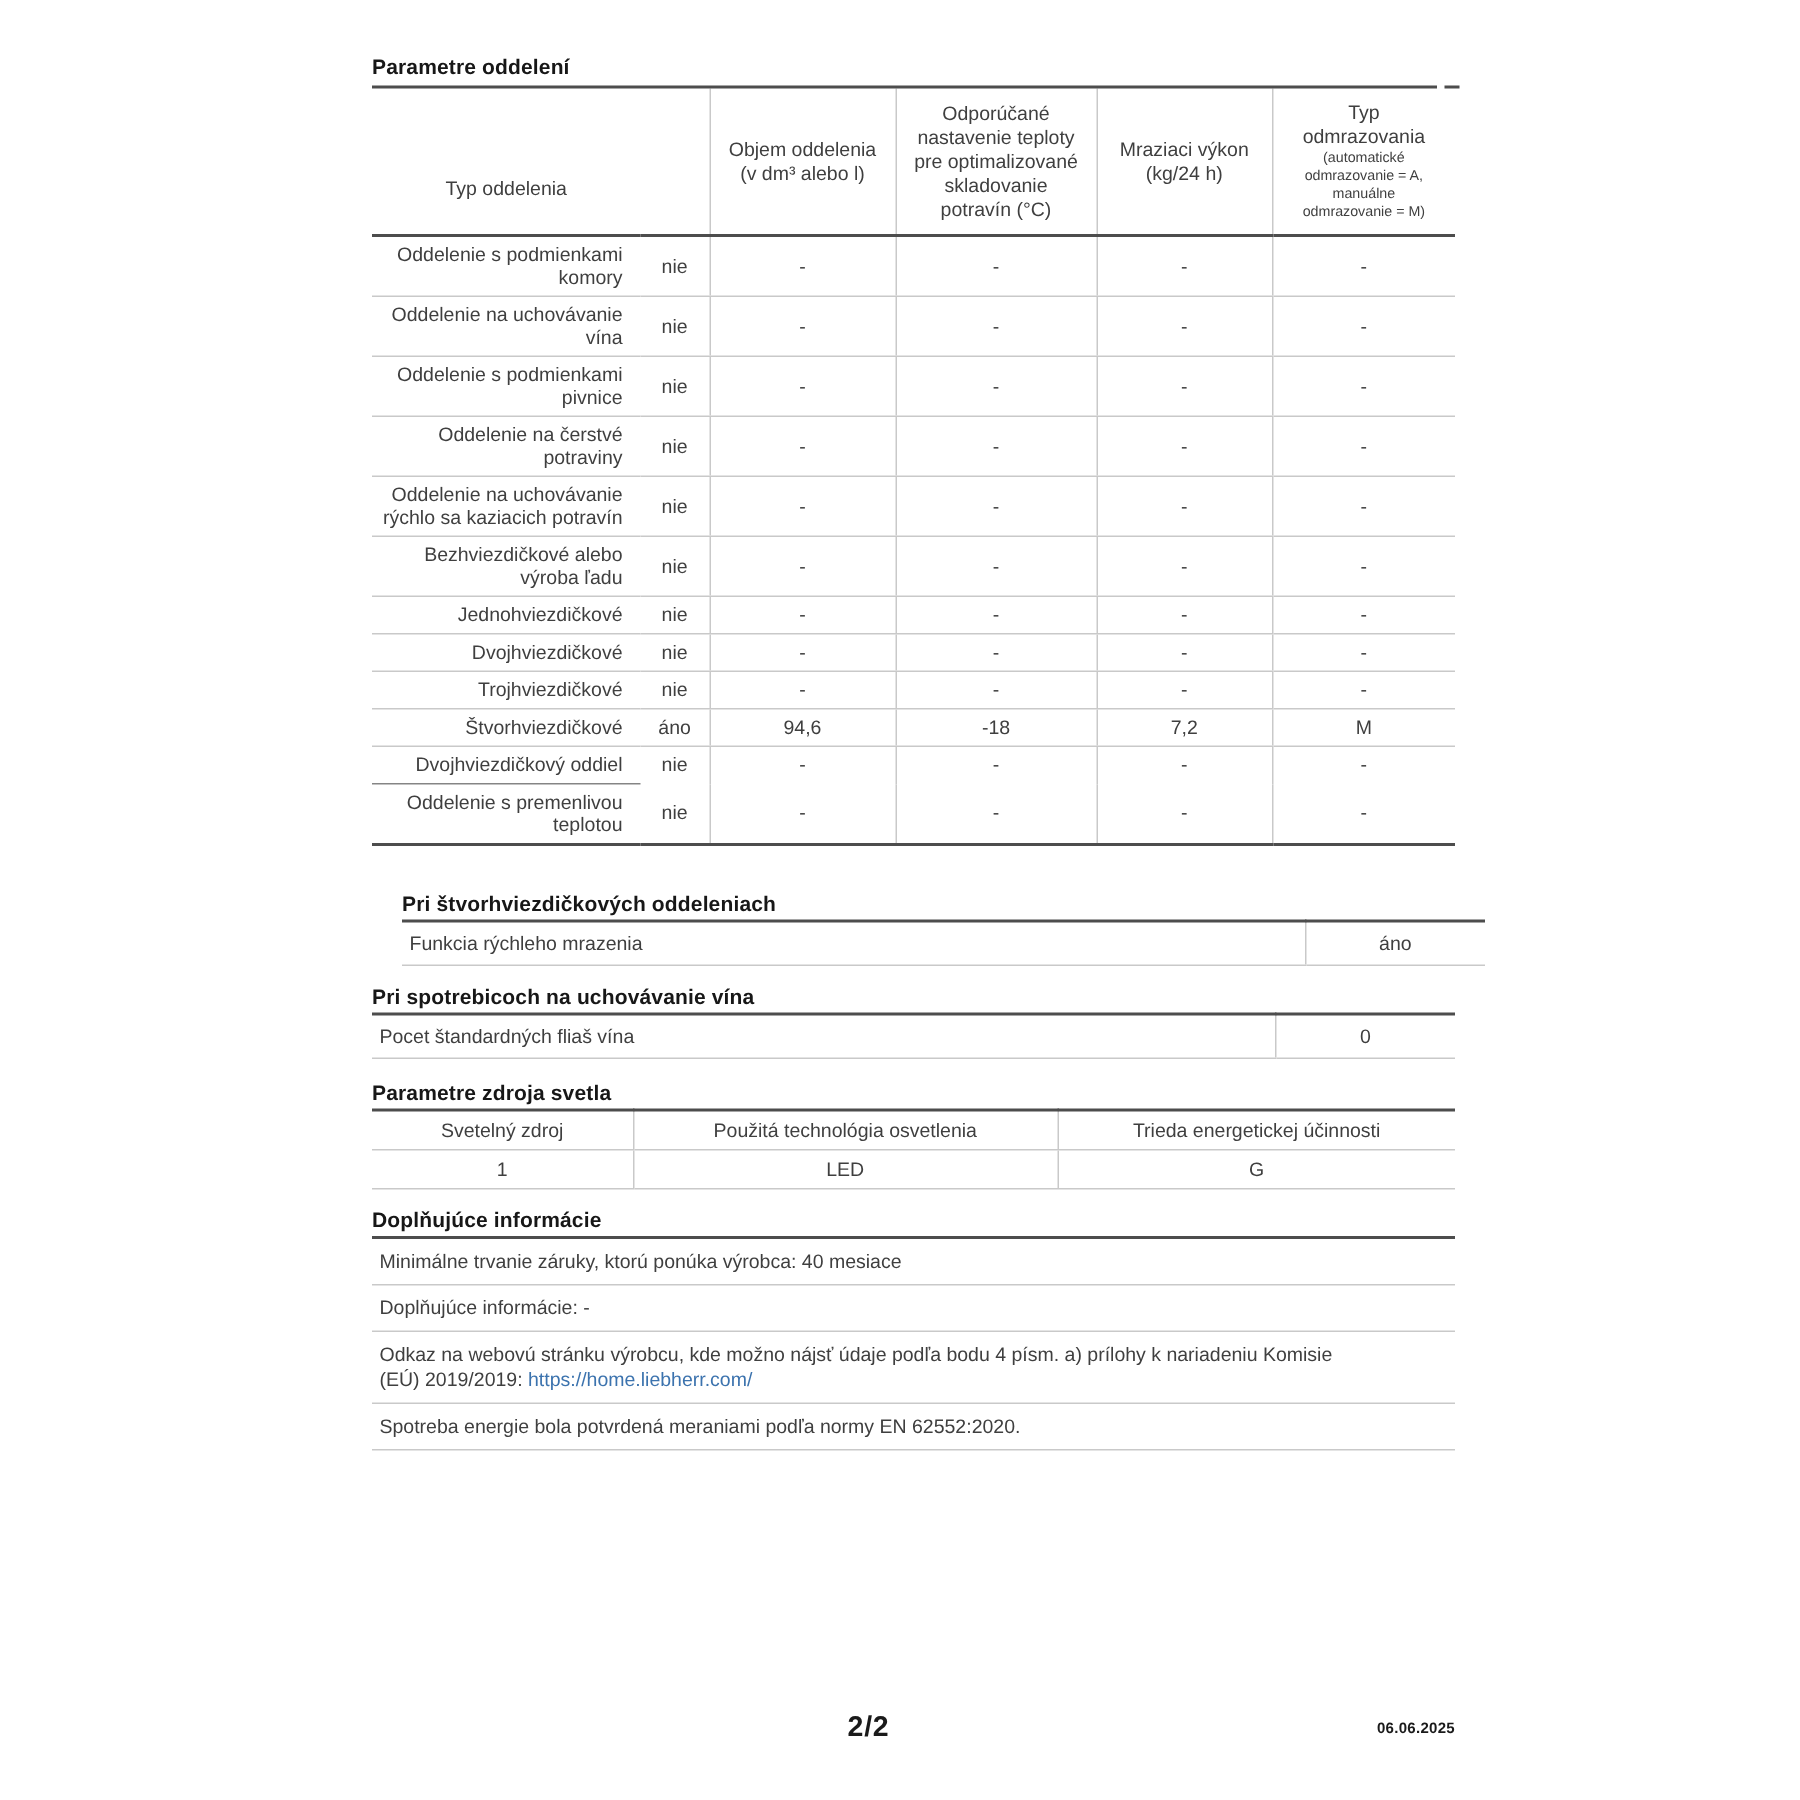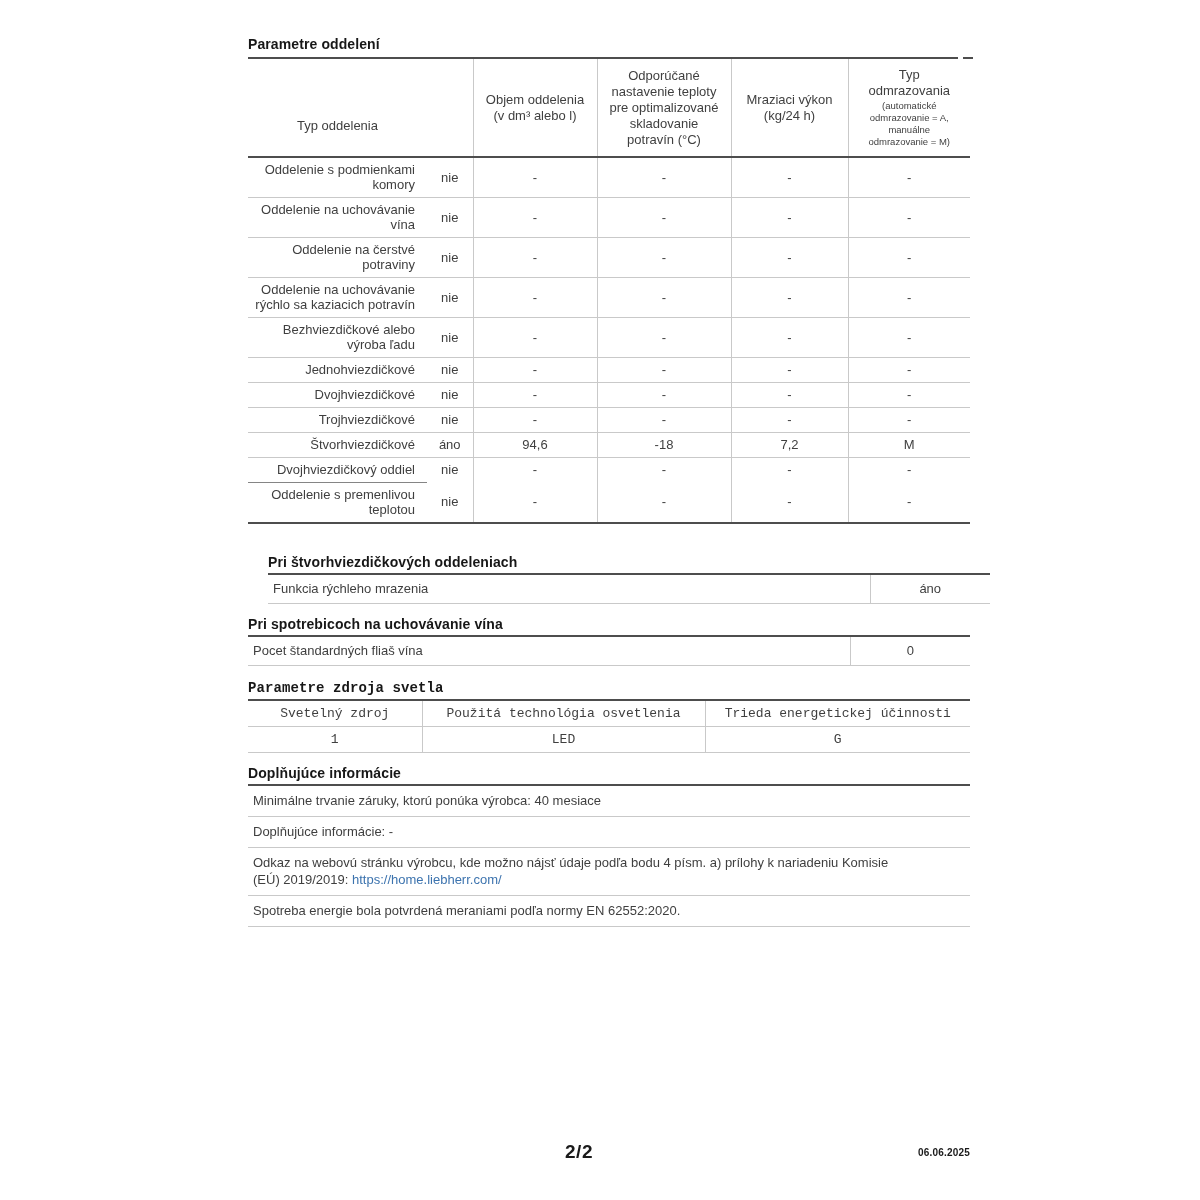--- a/index.html
+++ b/index.html
@@ -62,21 +62,21 @@
 
   
   .info-list{border-top:2px solid #4d4d4d;margin-top:3px;}
   .info-row{border-bottom:1px solid #c9c9c9;padding:6px 6px 7px 5px;line-height:17px;}
   a.link{color:#3c73ae;text-decoration:none;}
 
   .section{margin:0;}
   .mt-main{margin-top:36px;}
   .mt-s2{margin-top:30px;margin-left:20px;}
   .mt-s3{margin-top:12px;}
-  .mt-s4{margin-top:14px;font-family:Liberation Mono, monospace;}
+  .mt-s4{margin-top:14px;}
   .mt-s5{margin-top:12px;}
 
   
   .page-num{
     position:absolute;top:1141px;left:579px;transform:translateX(-50%);
     font-size:19px;font-weight:bold;color:#1a1a1a;letter-spacing:0.5px;
   }
   .footer-date{
     position:absolute;top:1147px;right:230px;
     font-size:10px;font-weight:bold;color:#1a1a1a;letter-spacing:0.2px;
@@ -127,20 +127,28 @@
             </tr>
             <tr>
               <td class="label">Oddelenie na uchovávanie vína</td>
               <td class="yn">nie</td>
               <td class="val sep">-</td>
               <td class="val sep">-</td>
               <td class="val sep">-</td>
               <td class="val sep">-</td>
             </tr>
             <tr>
+              <td class="label">Oddelenie s podmienkami pivnice</td>
+              <td class="yn">nie</td>
+              <td class="val sep">-</td>
+              <td class="val sep">-</td>
+              <td class="val sep">-</td>
+              <td class="val sep">-</td>
+            </tr>
+            <tr>
               <td class="label">Oddelenie na čerstvé potraviny</td>
               <td class="yn">nie</td>
               <td class="val sep">-</td>
               <td class="val sep">-</td>
               <td class="val sep">-</td>
               <td class="val sep">-</td>
             </tr>
             <tr>
               <td class="label">Oddelenie na uchovávanie rýchlo sa kaziacich potravín</td>
               <td class="yn">nie</td>

